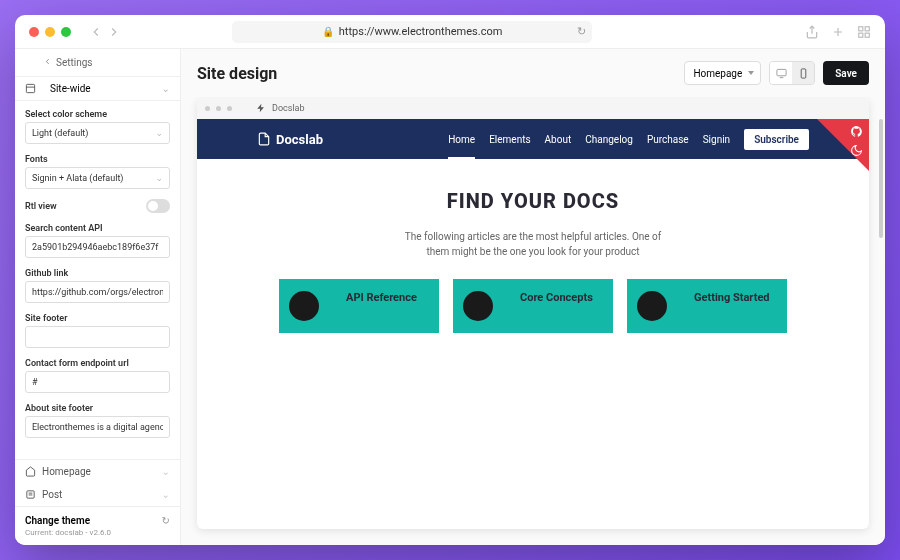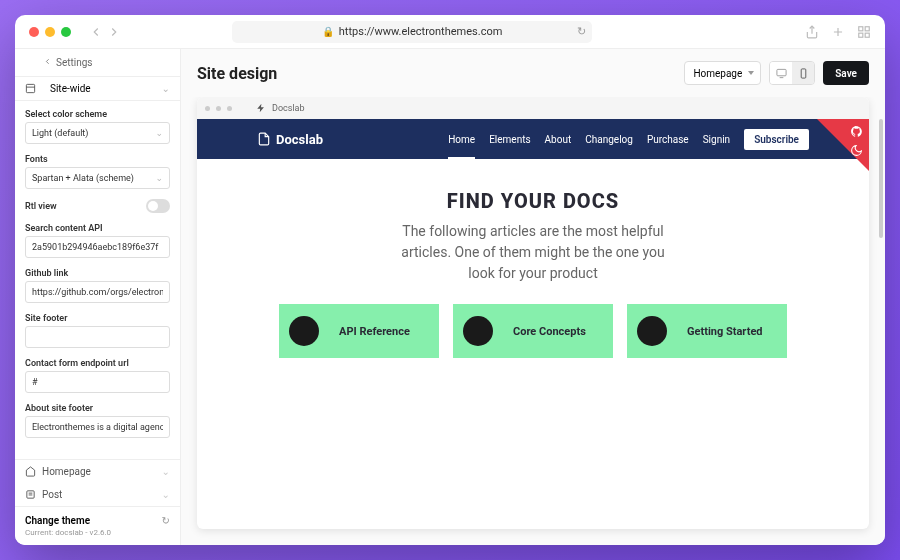--- a/index.html
+++ b/index.html
@@ -62,23 +62,23 @@
 .corner{position:absolute;top:0;right:0;width:0;height:0;border-style:solid;border-width:0 52px 52px 0;border-color:transparent #e63946 transparent transparent}
 .corner-icons{position:absolute;top:6px;right:6px;display:flex;flex-direction:column;gap:6px;color:#fff;z-index:2}
 .hero{background:#f4f5f8;padding:34px 20px 40px;text-align:center}
 .hero h1{font-size:24px;font-weight:700;color:#2a2a35;margin-bottom:10px;font-family:Georgia,serif}
 .hero p{font-size:10px;color:#555;max-width:360px;margin:0 auto 20px;line-height:1.5}
 .search-wrap{max-width:330px;margin:0 auto;display:flex}
 .search-input{flex:1;height:30px;border:none;background:#fff;padding:0 12px;font-size:10px}
 .search-btn{width:30px;height:30px;background:#e63946;display:flex;align-items:center;justify-content:center;cursor:pointer;color:#fff}
 .section{padding:30px 20px 10px;text-align:center}
 .section h2{font-size:20px;font-weight:800;color:#2a2a35;letter-spacing:1px;margin-bottom:7px}
-.section p{font-size:14px;color:#666;max-width:280px;margin:8px auto 20px;line-height:1.5}
+.section p{font-size:10px;color:#666;max-width:280px;margin:16px auto 20px;line-height:1.5}
 .cards{display:flex;gap:14px;justify-content:center;padding:0 50px}
-.card{background:#86efac;padding:12px 10px;display:flex;align-items:center;gap:20px;flex:1;max-width:160px}
+.card{background:#14b8a6;padding:12px 10px;display:flex;align-items:flex-start;gap:27px;flex:1;max-width:160px}
 .card-icon{width:30px;height:30px;background:#1a1a1a;border-radius:50%;flex-shrink:0}
 .card-title{font-size:11px;font-weight:700;color:#2a2a35}
 .scrollbar{position:absolute;right:2px;top:22px;width:4px;bottom:0}
 .scrollbar-thumb{width:100%;height:28%;background:#ccc;border-radius:2px;position:absolute;top:0}
 input{outline:none}
 </style>
 </head>
 <body>
 
 <div class="browser">
@@ -141,21 +141,21 @@
         <div class="field">
           <div class="field-label">Select color scheme</div>
           <div class="field-select">
             <span>Light (default)</span>
             <span style="color:#bbb">⌄</span>
           </div>
         </div>
         <div class="field">
           <div class="field-label">Fonts</div>
           <div class="field-select">
-            <span>Spartan + Alata (scheme)</span>
+            <span>Signin + Alata (default)</span>
             <span style="color:#bbb">⌄</span>
           </div>
         </div>
         <div class="toggle-row">
           <div class="field-label" style="margin:0">Rtl view</div>
           <div class="toggle"></div>
         </div>
         <div class="field">
           <div class="field-label">Search content API</div>
           <input class="field-input" value="2a5901b294946aebc189f6e37f" style="">

